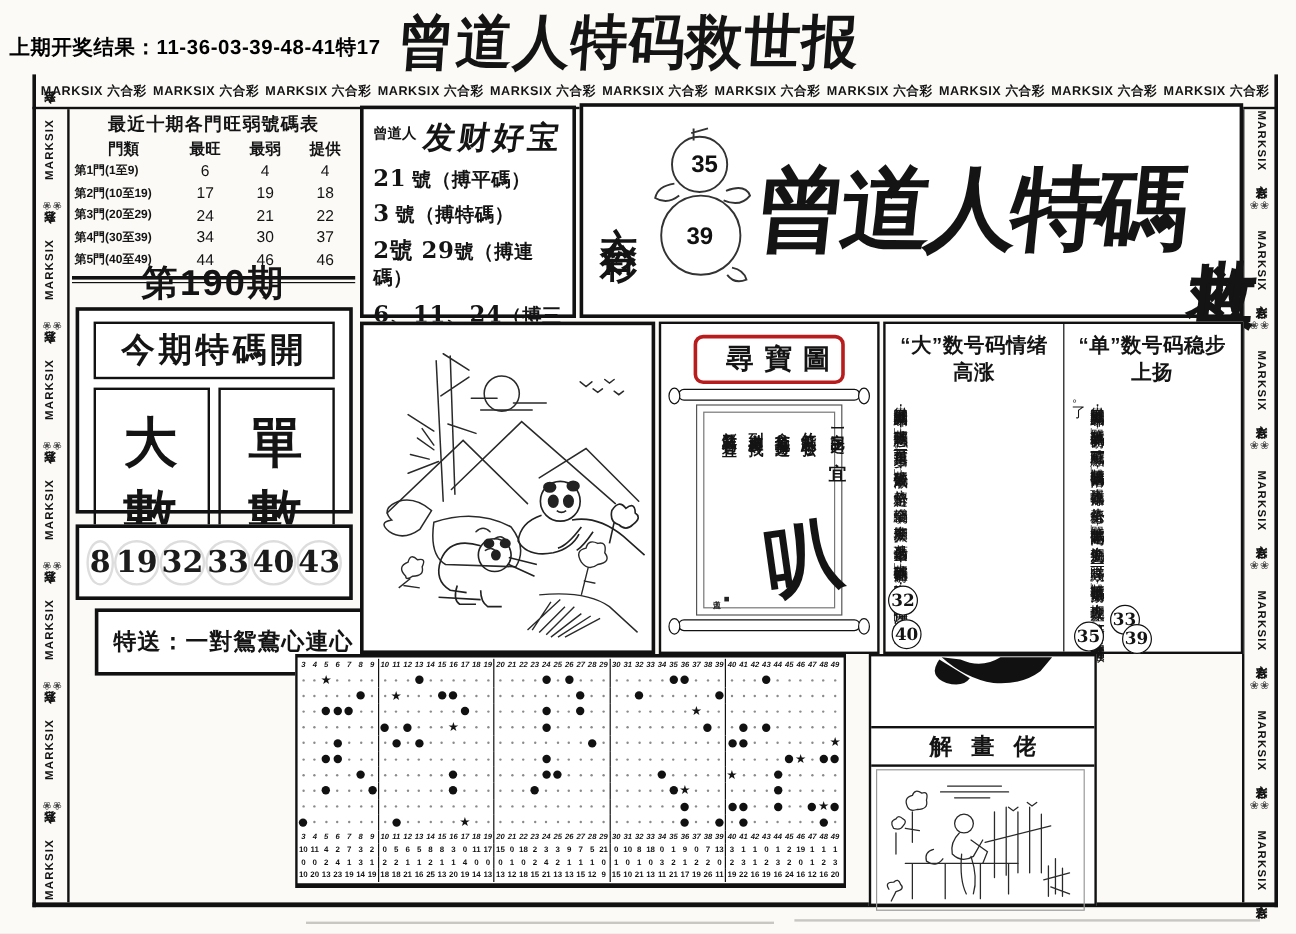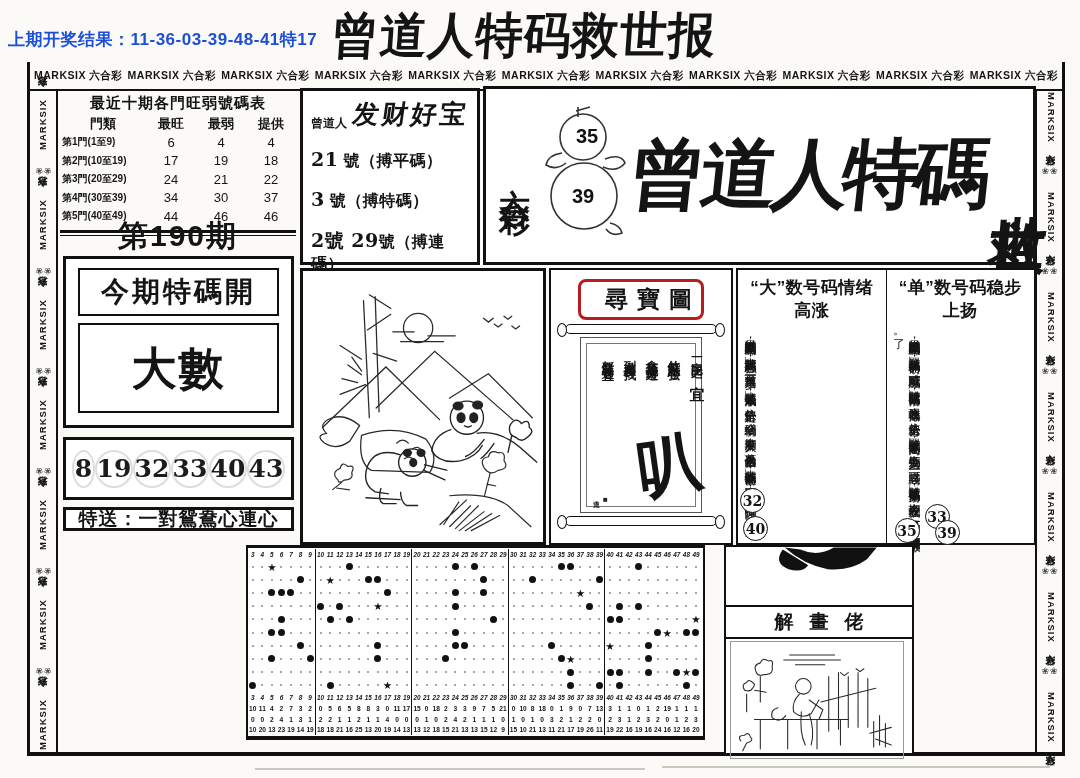--- a/index.html
+++ b/index.html
@@ -1,21 +1,21 @@
 <!DOCTYPE html>
 <html><head>
 <meta charset="utf-8">
 <style>
   * { margin:0; padding:0; box-sizing:border-box; }
   html,body { background:#e9e7e2; }
   body { font-family:"Liberation Sans", sans-serif; color:#141414; }
   #page { position:relative; width:1080px; height:778px; background:#fbfaf7; overflow:hidden; }
 
   
-  .red-label { position:absolute; left:8px; top:28px; font-size:17px; font-weight:bold; color:#1d4ed8; letter-spacing:.5px; }
+  .red-label { position:absolute; left:8px; top:28px; font-size:17px; font-weight:bold; color:#000000; letter-spacing:.5px; }
   .masthead { position:absolute; left:332px; top:4px; width:436px; font-family:"DejaVu Serif", serif;
               font-size:47px; font-weight:900; letter-spacing:1px; transform:skewX(-4deg) scaleY(1.04);
               white-space:nowrap; }
 
   
   .edge { position:absolute; background:#111; }
   .tile-row { position:absolute; left:34px; top:63px; width:1024px; height:25px; display:flex;
               justify-content:space-between; align-items:center; }
   .tile-row .tile { font-size:10.5px; font-weight:bold; letter-spacing:.5px; white-space:nowrap; }
   .strip { position:absolute; top:92px; width:24px; height:658px; display:flex; flex-direction:column;
@@ -46,32 +46,32 @@
   .special-cells { display:flex; margin-top:7px; gap:7px; }
   .special-cell { flex:1; border:2px solid #111; text-align:center; font-family:"DejaVu Serif", serif;
                   font-size:45px; font-weight:900; padding:14px 0 12px; letter-spacing:2px; }
 
   .numbers-box { position:absolute; left:63px; top:437px; width:231px; height:63px; border:3px solid #111;
                  background:#fff; display:flex; align-items:center; justify-content:space-around; padding:0 6px; }
   .num-circle { width:38px; height:38px; border:2px solid #ddd; border-radius:50%; display:flex;
                 align-items:center; justify-content:center; font-family:"DejaVu Serif", serif;
                 font-size:25px; font-weight:bold; color:#1c1c1c; }
 
-  .gift-box { position:absolute; left:63px; top:507px; width:231px; height:24px; border:3px solid #111;
+  .gift-box { position:absolute; left:79px; top:507px; width:231px; height:56px; border:3px solid #111;
               background:#fff; display:flex; align-items:center; justify-content:center;
               font-size:19px; font-weight:900; letter-spacing:1px; }
 
   
   .fortune-box { position:absolute; left:300px; top:88px; width:180px; height:177px; border:3px solid #111;
                  background:#fff; padding:6px 8px 4px; }
-  .fortune-head { display:flex; align-items:flex-end; gap:6px; }
+  .fortune-head { display:flex; align-items:flex-start; gap:6px; }
   .fortune-byline { font-size:12px; font-weight:bold; padding-top:6px; }
   .fortune-title { font-family:"DejaVu Serif", serif; font-size:26px; font-weight:900;
                    transform:skewX(-8deg); letter-spacing:3px; }
-  .fortune-line { font-size:16px; font-weight:bold; margin-top:16px; letter-spacing:.5px; }
+  .fortune-line { font-size:16px; font-weight:bold; margin-top:6px; letter-spacing:.5px; }
   .fortune-line b { font-family:"DejaVu Serif", serif; font-size:19px; }
   .fortune-footer { font-size:15.5px; font-weight:900; margin-top:7px; letter-spacing:-.5px; }
 
   
   .brand-box { position:absolute; left:483px; top:86px; width:553px; height:179px; border:3px solid #111;
                background:#fff; display:flex; align-items:center; padding:4px 6px; }
   .brand-vert { writing-mode:vertical-rl; font-size:31px; font-weight:900; letter-spacing:8px;
                 font-family:"DejaVu Serif", serif; margin:0 2px; }
   .gourd { width:92px; height:150px; flex:0 0 auto; }
   .brand-callig { display:flex; align-items:center; flex:1; justify-content:center; }
@@ -243,20 +243,21 @@
       </div>
     <div class="hw-dbl"></div>
   </div>
 
   <div class="issue-title">第190期</div>
 
   <div class="special-box">
     <div class="special-head">今期特碼開</div>
     <div class="special-cells">
       <div class="special-cell">大數</div>
+      <div class="special-cell">單數</div>
     </div>
   </div>
 
   <div class="numbers-box" id="numBox">
       <span class="num-circle">8</span>
       <span class="num-circle">19</span>
       <span class="num-circle">32</span>
       <span class="num-circle">33</span>
       <span class="num-circle">40</span>
       <span class="num-circle">43</span>

